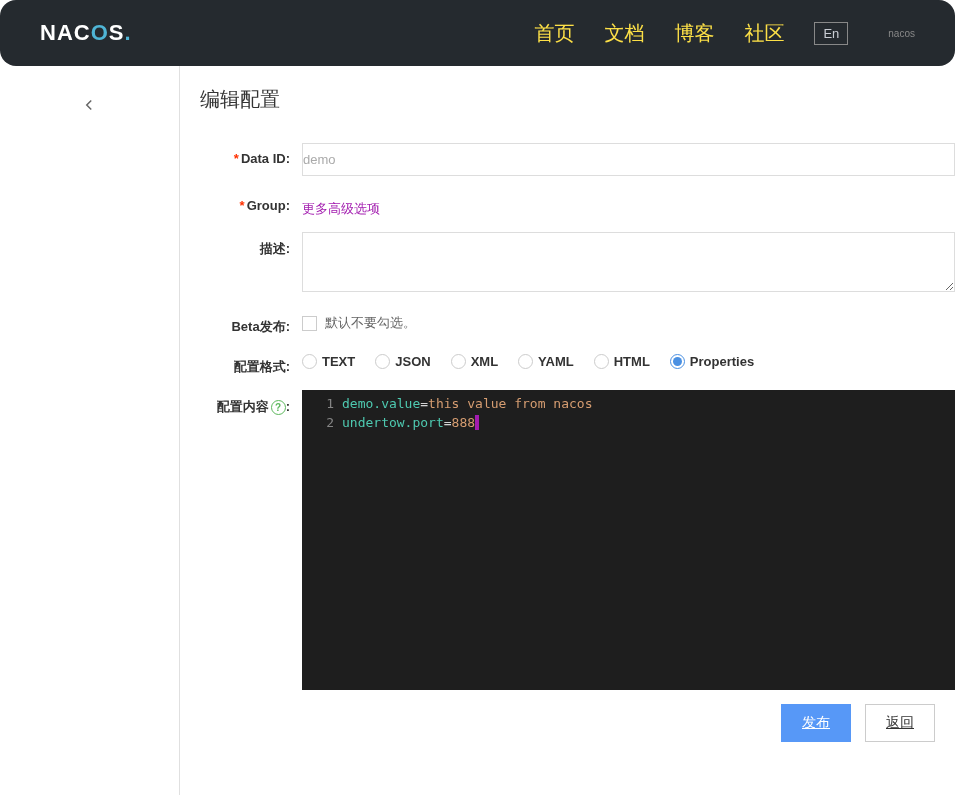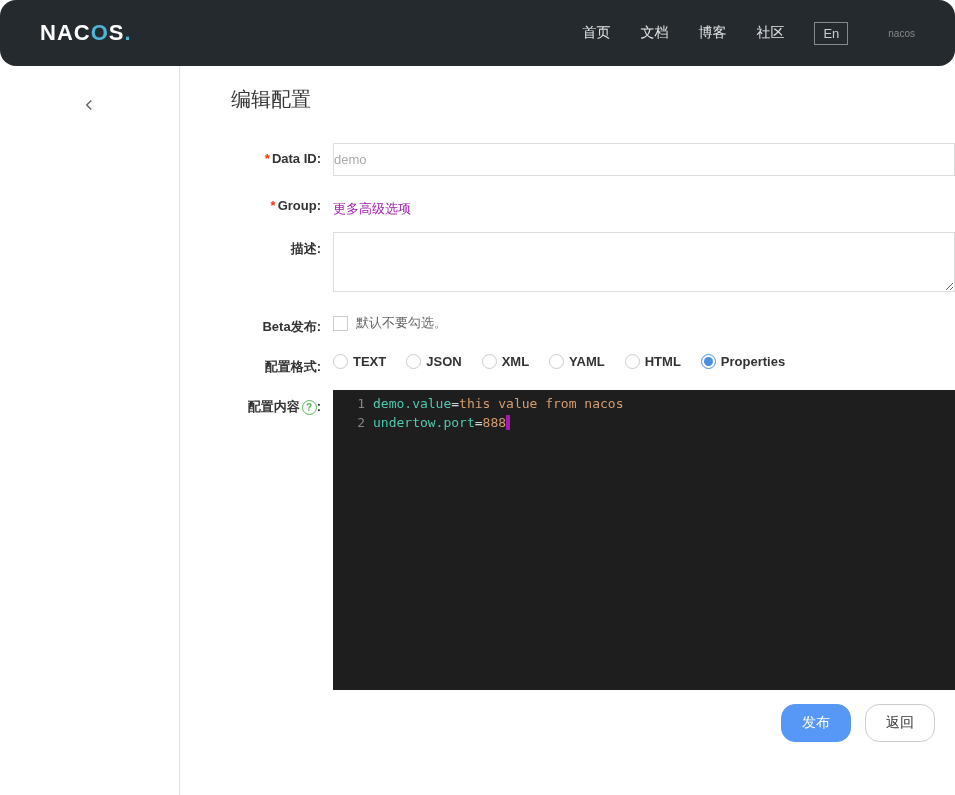--- a/index.html
+++ b/index.html
@@ -34,40 +34,39 @@
     .logo-text2 { color: #4fb5d6; }
     .logo-s { color: #fff; }
     .logo-dot { color: #4fb5d6; }
     .nav {
       margin-left: auto;
       display: flex;
       align-items: center;
       gap: 30px;
     }
     .nav-item {
-      color: #e5e5e5;
-      font-size: 14px;
+      color: #fde047;
+      font-size: 20px;
       cursor: pointer;
     }
     .lang-box {
       border: 1px solid #888;
       padding: 3px 8px;
       font-size: 13px;
       color: #c9cdd4;
       cursor: pointer;
     }
     .user {
       color: #888;
       font-size: 10px;
       margin-left: 10px;
     }
     .main-layout {
       display: flex;
       height: calc(100% - 66px);
-      gap: 31px;
     }
     .sidebar {
       width: 180px;
       background: #fff;
       border-right: 1px solid #e0e0e0;
       padding-top: 30px;
     }
     .back-arrow {
       margin-left: 80px;
       cursor: pointer;
@@ -249,21 +248,22 @@
       margin-top: 14px;
       padding-right: 20px;
     }
     .btn {
       padding: 9px 20px;
       font-size: 14px;
       border: 1px solid #ccc;
       background: #fff;
       color: #333;
       cursor: pointer;
-      border-radius: 14px;
+      border-radius: 0;
+      text-decoration: underline;
     }
     .btn-primary {
       background: #5798f7;
       color: #fff;
       border-color: #5798f7;
     }
   </style>
 </head>
 <body>
 

